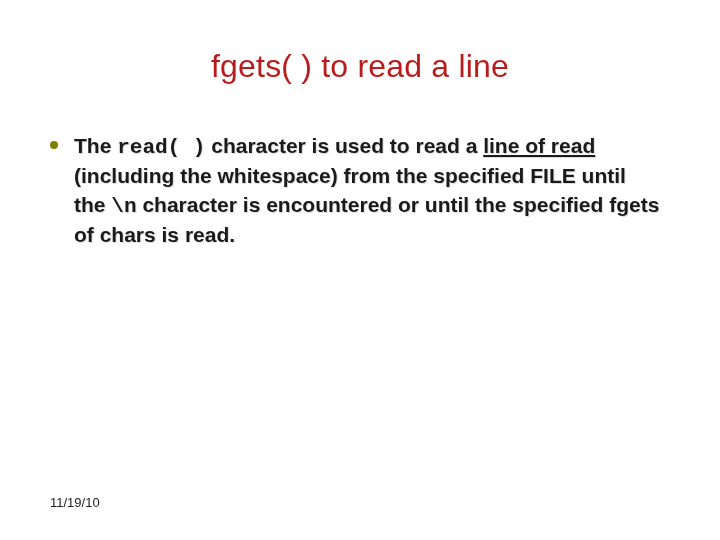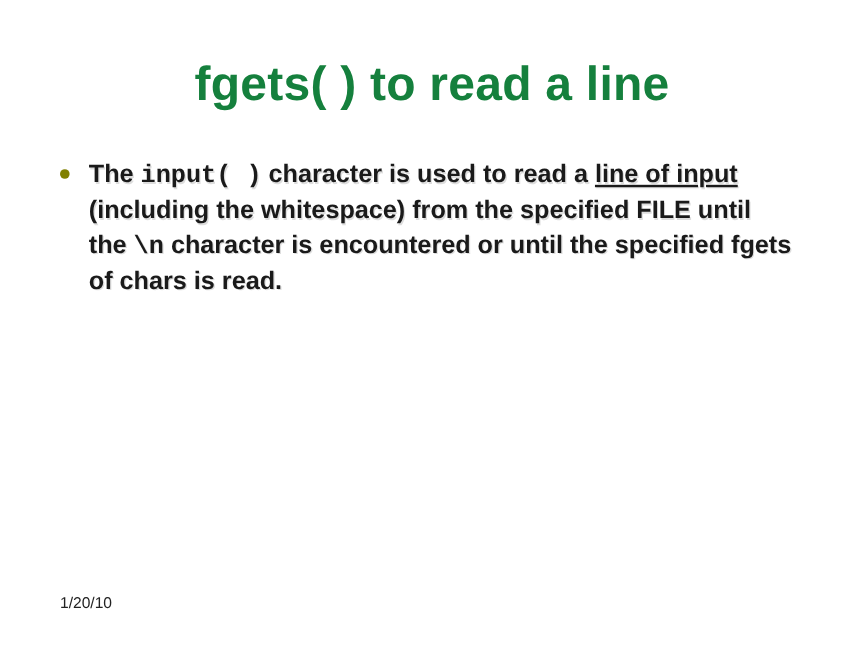--- a/index.html
+++ b/index.html
@@ -16,23 +16,23 @@
     width: 720px;
     height: 540px;
     box-sizing: border-box;
   }
   .title {
     position: absolute;
     top: 48px;
     left: 0;
     width: 720px;
     text-align: center;
-    font-size: 40px;
-    font-weight: bold;
-    color: #15803d;
+    font-size: 32px;
+    font-weight: normal;
+    color: #b91c1c;
     letter-spacing: 0.2px;
   }
   .body {
     position: absolute;
     top: 132px;
     left: 50px;
     right: 60px;
   }
   .bullet-row {
     display: flex;
@@ -72,20 +72,20 @@
 <body>
 
 <div class="slide">
 
   <div class="title">fgets( ) to read a line</div>
 
   <div class="body">
     <div class="bullet-row">
       <div class="bullet-dot"></div>
       <div class="bullet-text">
-        <span>The </span><span class="code">input( )</span><span> character is used to read a </span><span class="u">line of input</span><span> (including the whitespace) from the specified FILE until the </span><span class="code">\n</span><span> character is encountered or until the specified fgets of chars is read.</span>
+        <span>The </span><span class="code">read( )</span><span> character is used to read a </span><span class="u">line of read</span><span> (including the whitespace) from the specified FILE until the </span><span class="code">\n</span><span> character is encountered or until the specified fgets of chars is read.</span>
       </div>
     </div>
   </div>
 
-  <div class="footer-date">1/20/10</div>
+  <div class="footer-date">11/19/10</div>
 
 </div>
 
 </body></html>

